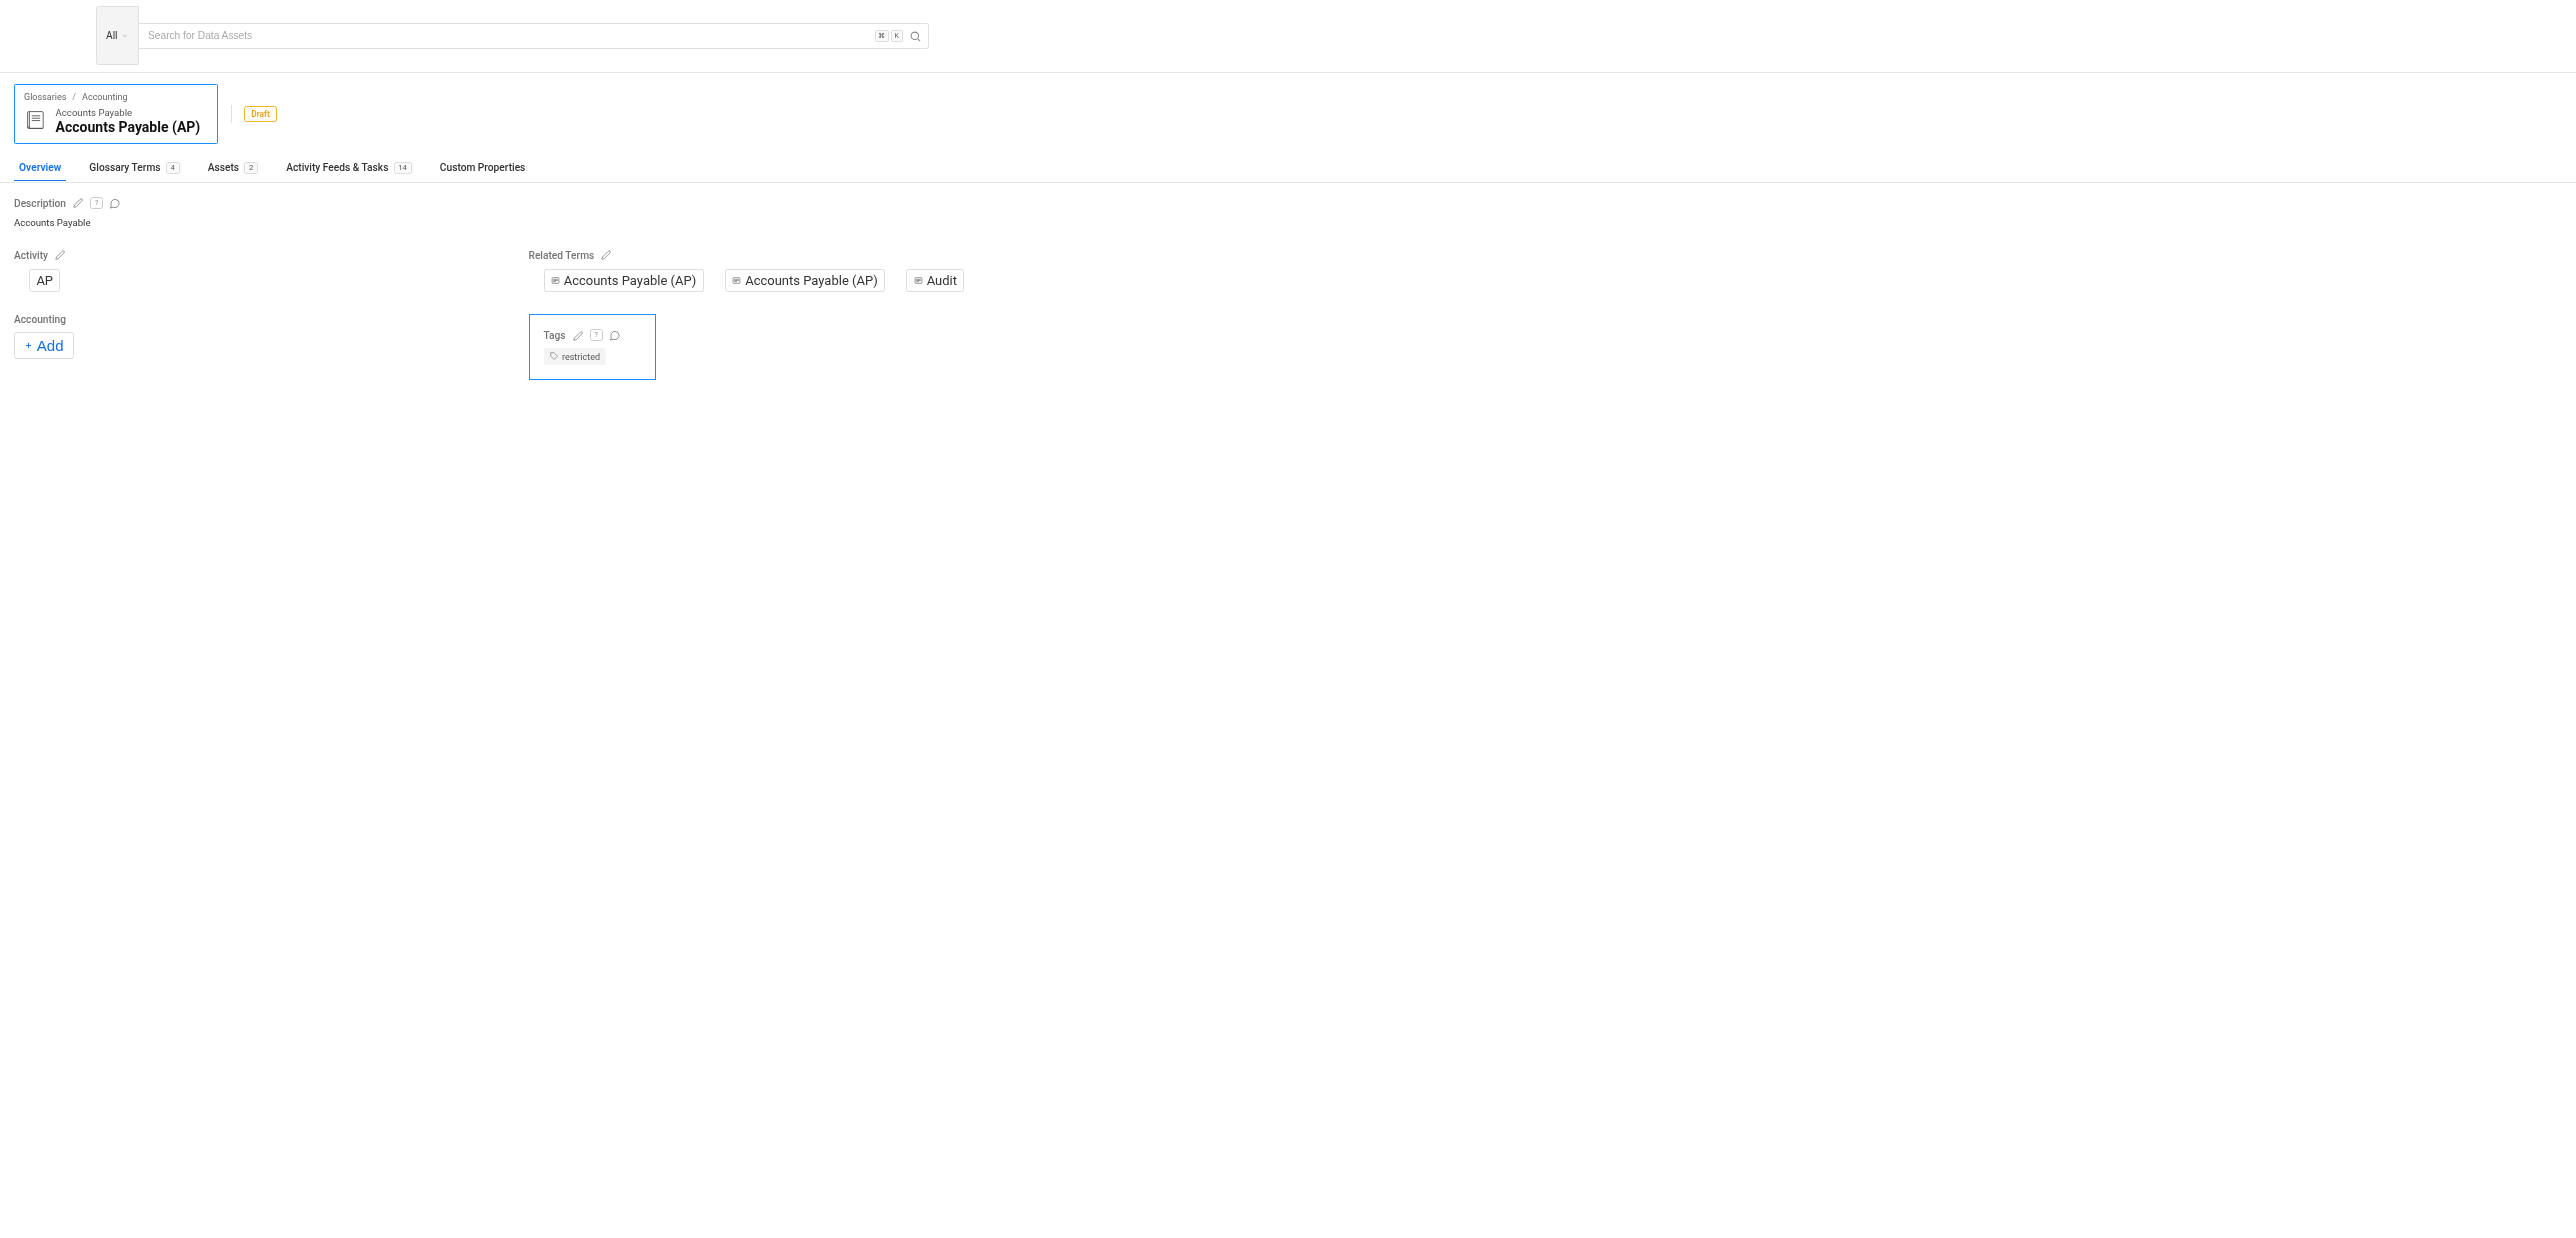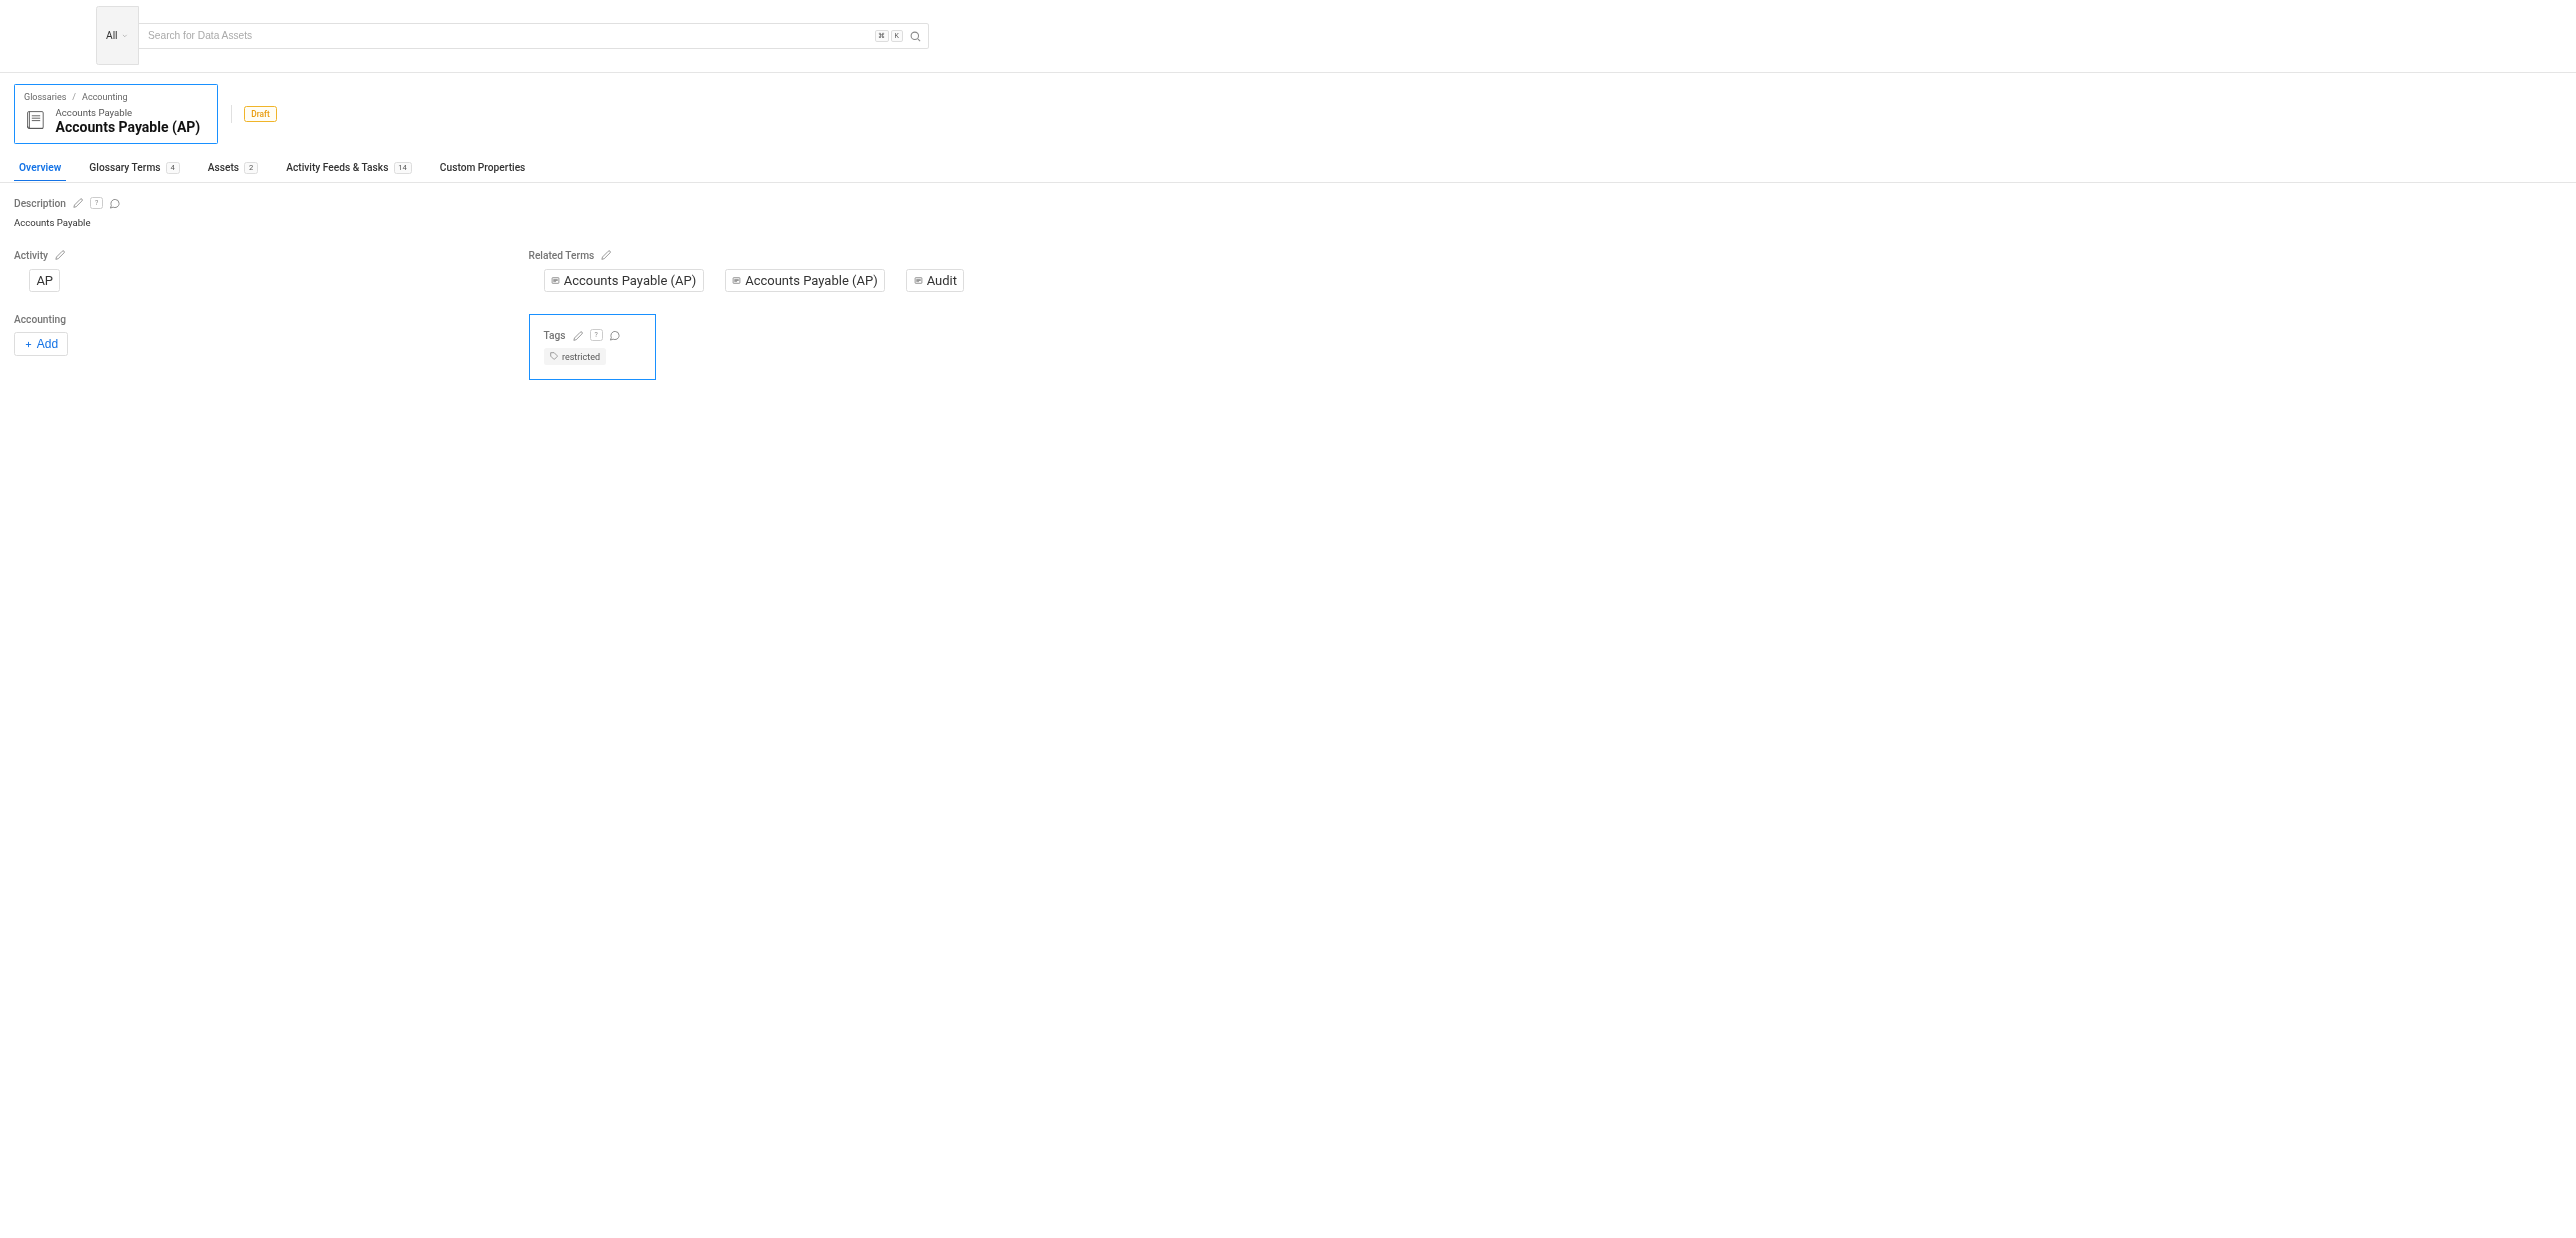--- a/index.html
+++ b/index.html
@@ -268,21 +268,21 @@
     }
     .chip-icon {
       width: 9px;
       height: 9px;
       flex-shrink: 0;
     }
     .add-btn {
       border: 0.6px solid #ddd;
       border-radius: 2.5px;
       padding: 3.8px 9px;
-      font-size: 12px;
+      font-size: 15px;
       color: #1473e6;
       background: #fff;
       cursor: pointer;
       display: inline-flex;
       align-items: center;
       gap: 3.8px;
       width: fit-content;
     }
     .tags-box {
       border: 1.3px solid #1890ff;

